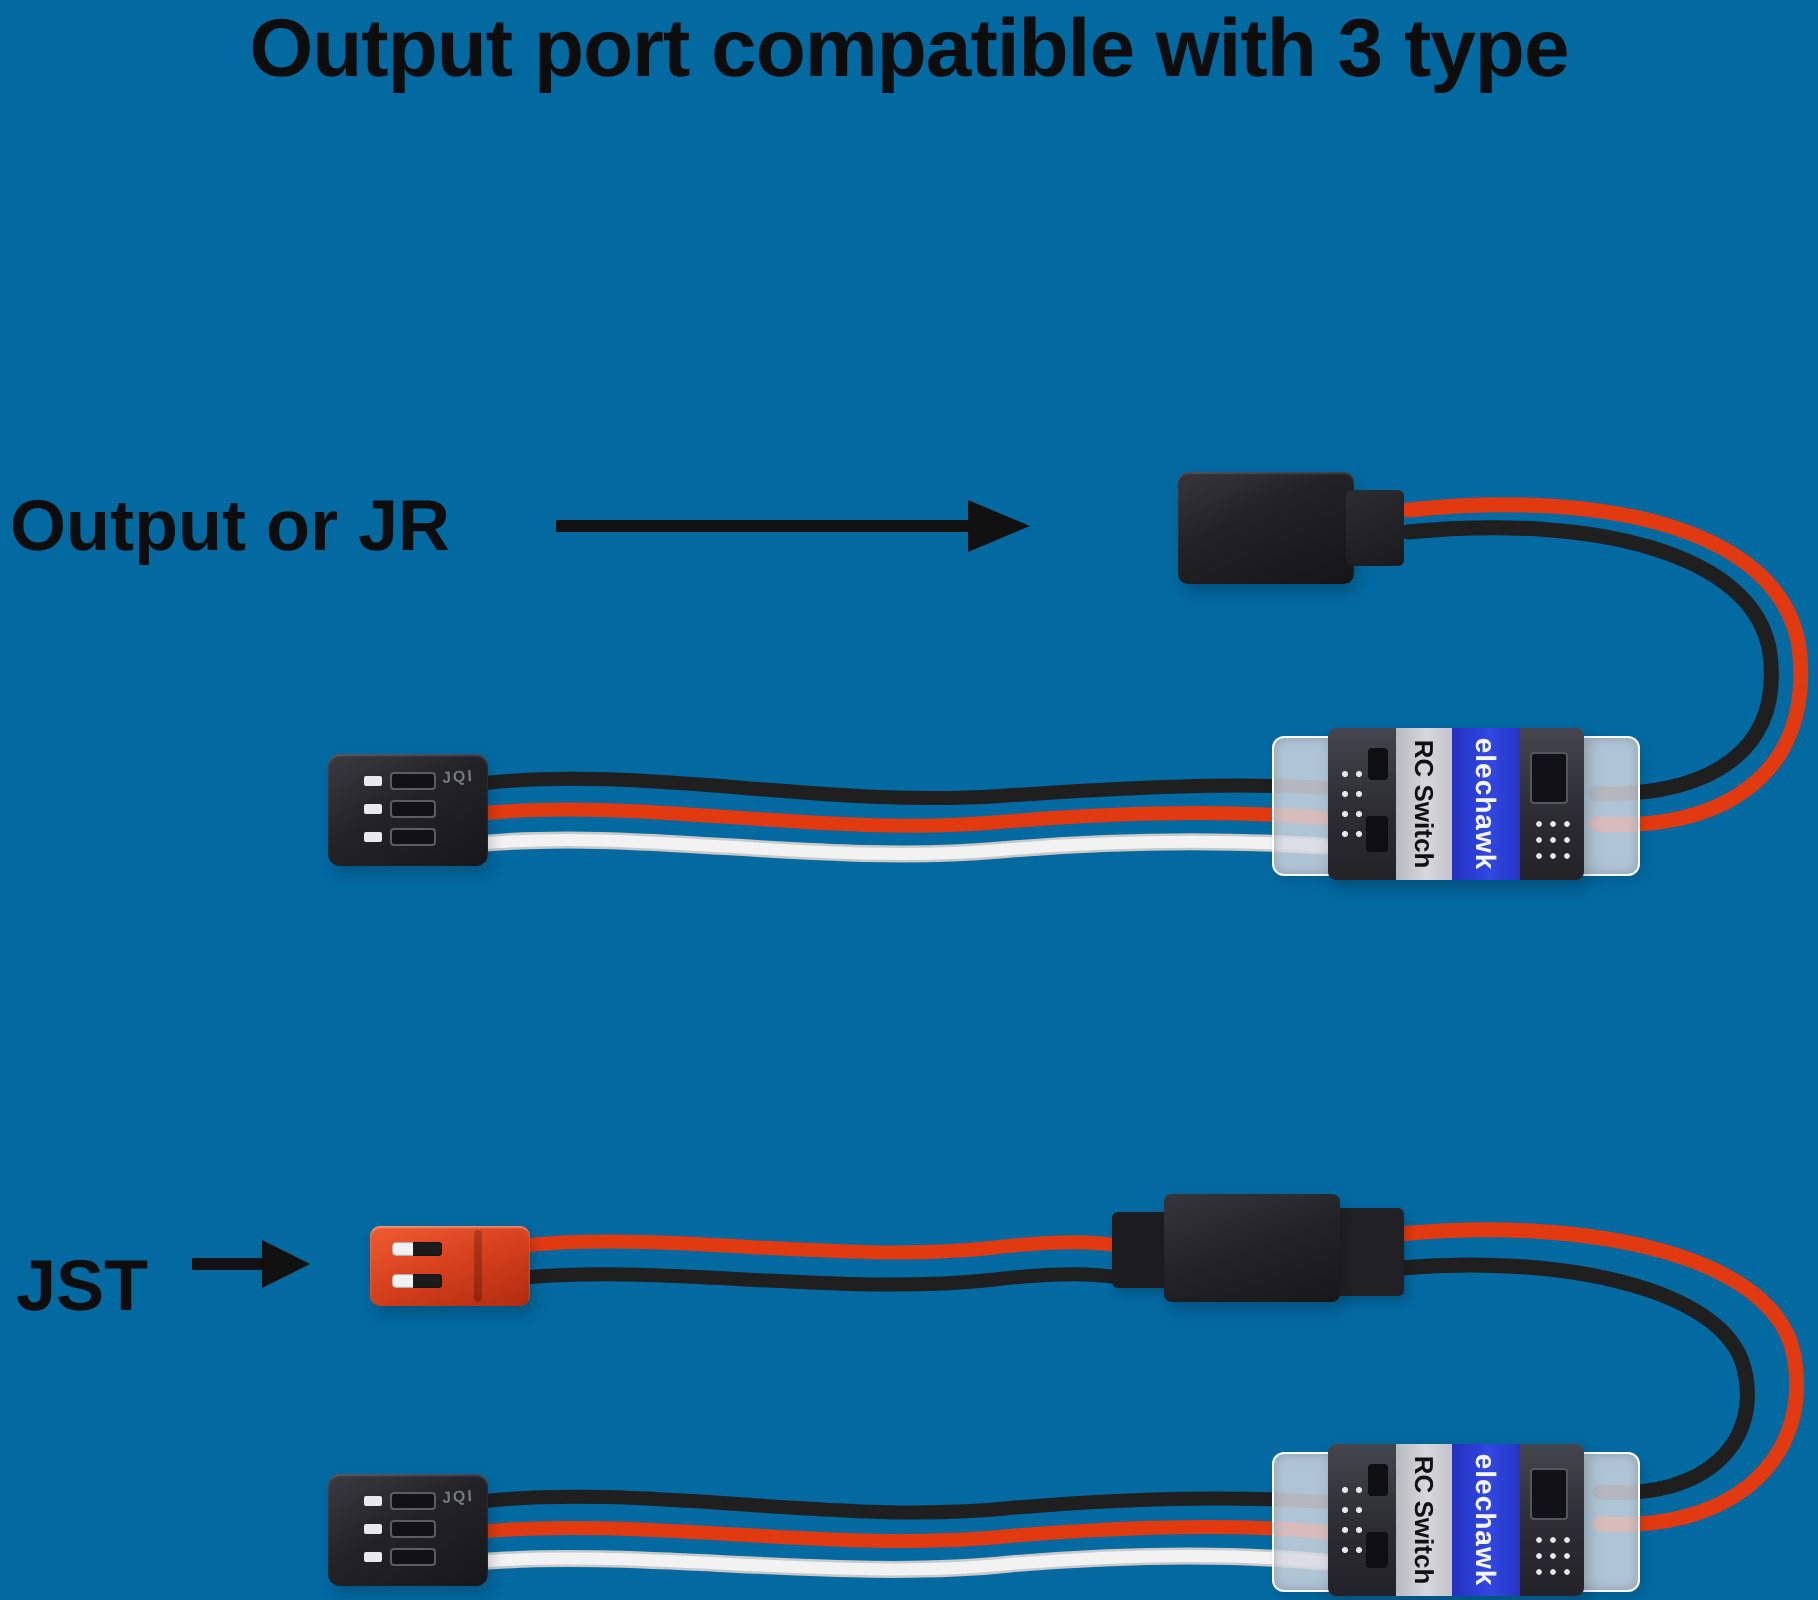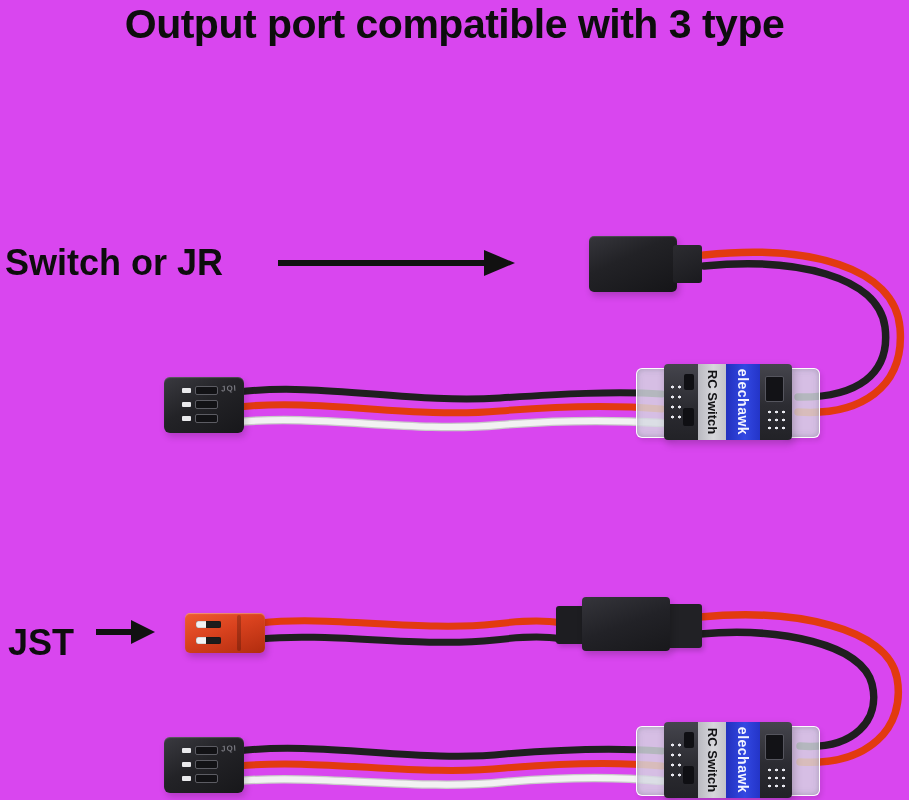--- a/index.html
+++ b/index.html
@@ -1,17 +1,17 @@
 <!DOCTYPE html>
 <html><head>
 <meta charset="utf-8">
 <style>
   html,body{margin:0;padding:0;background:#ffffff;}
   .canvas{
-    position:relative;width:909px;height:800px;background:#d946ef;overflow:hidden;
+    position:relative;width:909px;height:800px;background:#0369a1;overflow:hidden;
     font-family:"Liberation Sans", sans-serif;color:#0d0d0d;
   }
   .title{
     position:absolute;top:1px;left:0;right:0;text-align:center;
     font-size:41px;font-weight:bold;letter-spacing:-0.5px;white-space:nowrap;
   }
   .side-label{position:absolute;font-size:36px;font-weight:bold;white-space:nowrap;}
   .label-futaba{left:5px;top:242px;}
   .label-jst{left:8px;top:622px;}
 
@@ -131,21 +131,21 @@
       <line x1="278" y1="263" x2="484" y2="263" stroke="#111111" stroke-width="6"></line>
       <polygon points="484,250 515,263 484,276" fill="#111111"></polygon>
     </g>
     <g>
       <line x1="96" y1="632" x2="132" y2="632" stroke="#111111" stroke-width="6"></line>
       <polygon points="131,620 155,632 131,644" fill="#111111"></polygon>
     </g>
   </svg>
 
   <div class="title">Output port compatible with 3 type</div>
-  <div class="side-label label-futaba">Switch or JR</div>
+  <div class="side-label label-futaba">Output or JR</div>
   <div class="side-label label-jst">JST</div>
 
   <div class="comp servo-conn" style="left:164px;top:377px;">
     <span class="slot r1"></span>
     <span class="slot r2"></span>
     <span class="slot r3"></span>
     <span class="marking">JQI</span>
   </div>
 
   <div class="comp futaba-conn" style="left:589px;top:236px;">

